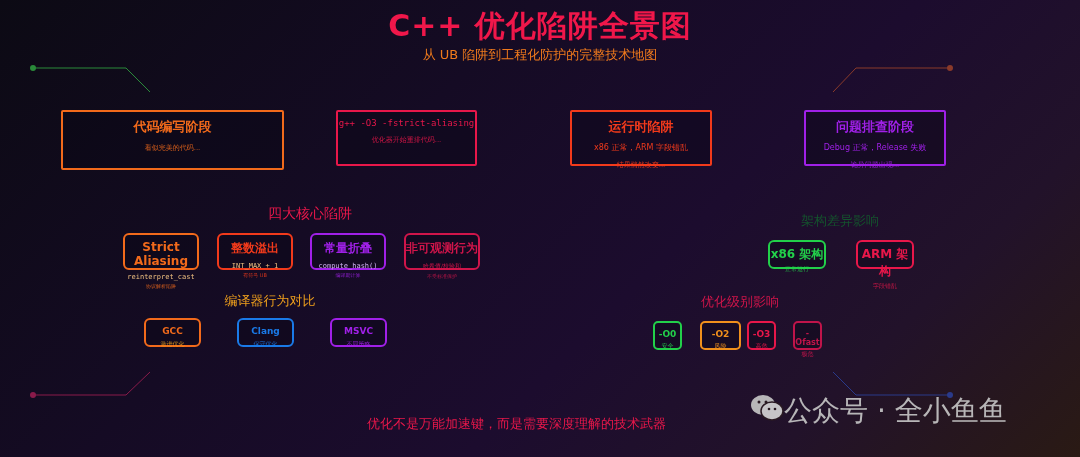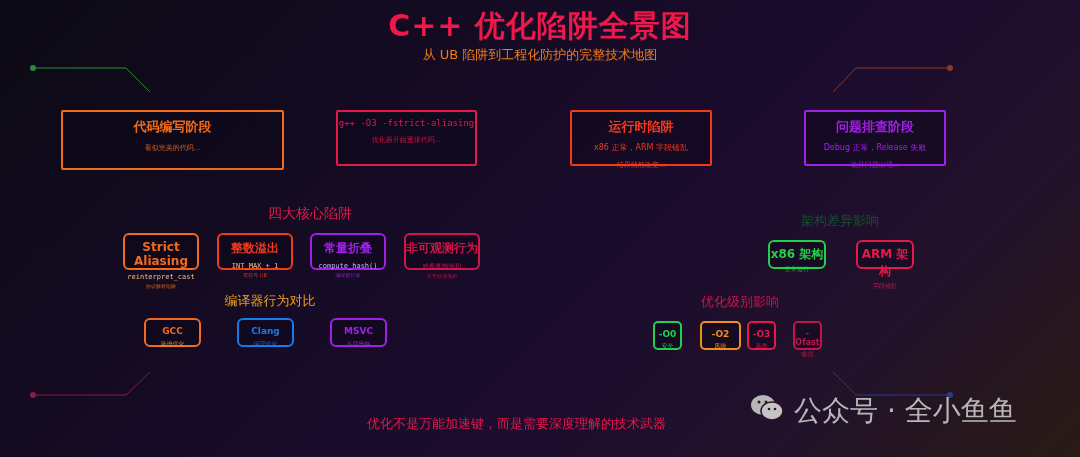--- a/index.html
+++ b/index.html
@@ -33,21 +33,21 @@
   .small .note { font-size: 5px; margin-top: 2px; opacity: 0.85; }
   .comp .h { font-size: 9px; font-weight: bold; margin-top: 6px; }
   .comp .note { font-size: 6px; margin-top: 4px; }
   .opt { border-radius: 5px; }
   .opt .h { font-size: 9px; font-weight: bold; margin-top: 6px; }
   .opt .note { font-size: 6px; margin-top: 3px; }
   .footer {
     left: 367px; top: 415px; font-size: 13px; color: #e8174a;
   }
   .watermark {
-    left: 750px; top: 392px; display: flex; align-items: center; gap: 10px;
+    left: 750px; top: 392px; display: flex; align-items: center; 
     color: #c8c8c8; font-size: 28px; opacity: 0.9;
   }
   svg.deco { position: absolute; left: 0; top: 0; }
 </style>
 </head>
 <body>
 
 <svg class="deco" width="1080" height="457">
   <g fill="none" stroke-width="1">
     <line x1="33" y1="68" x2="126" y2="68" stroke="#2a8a3a"></line>

